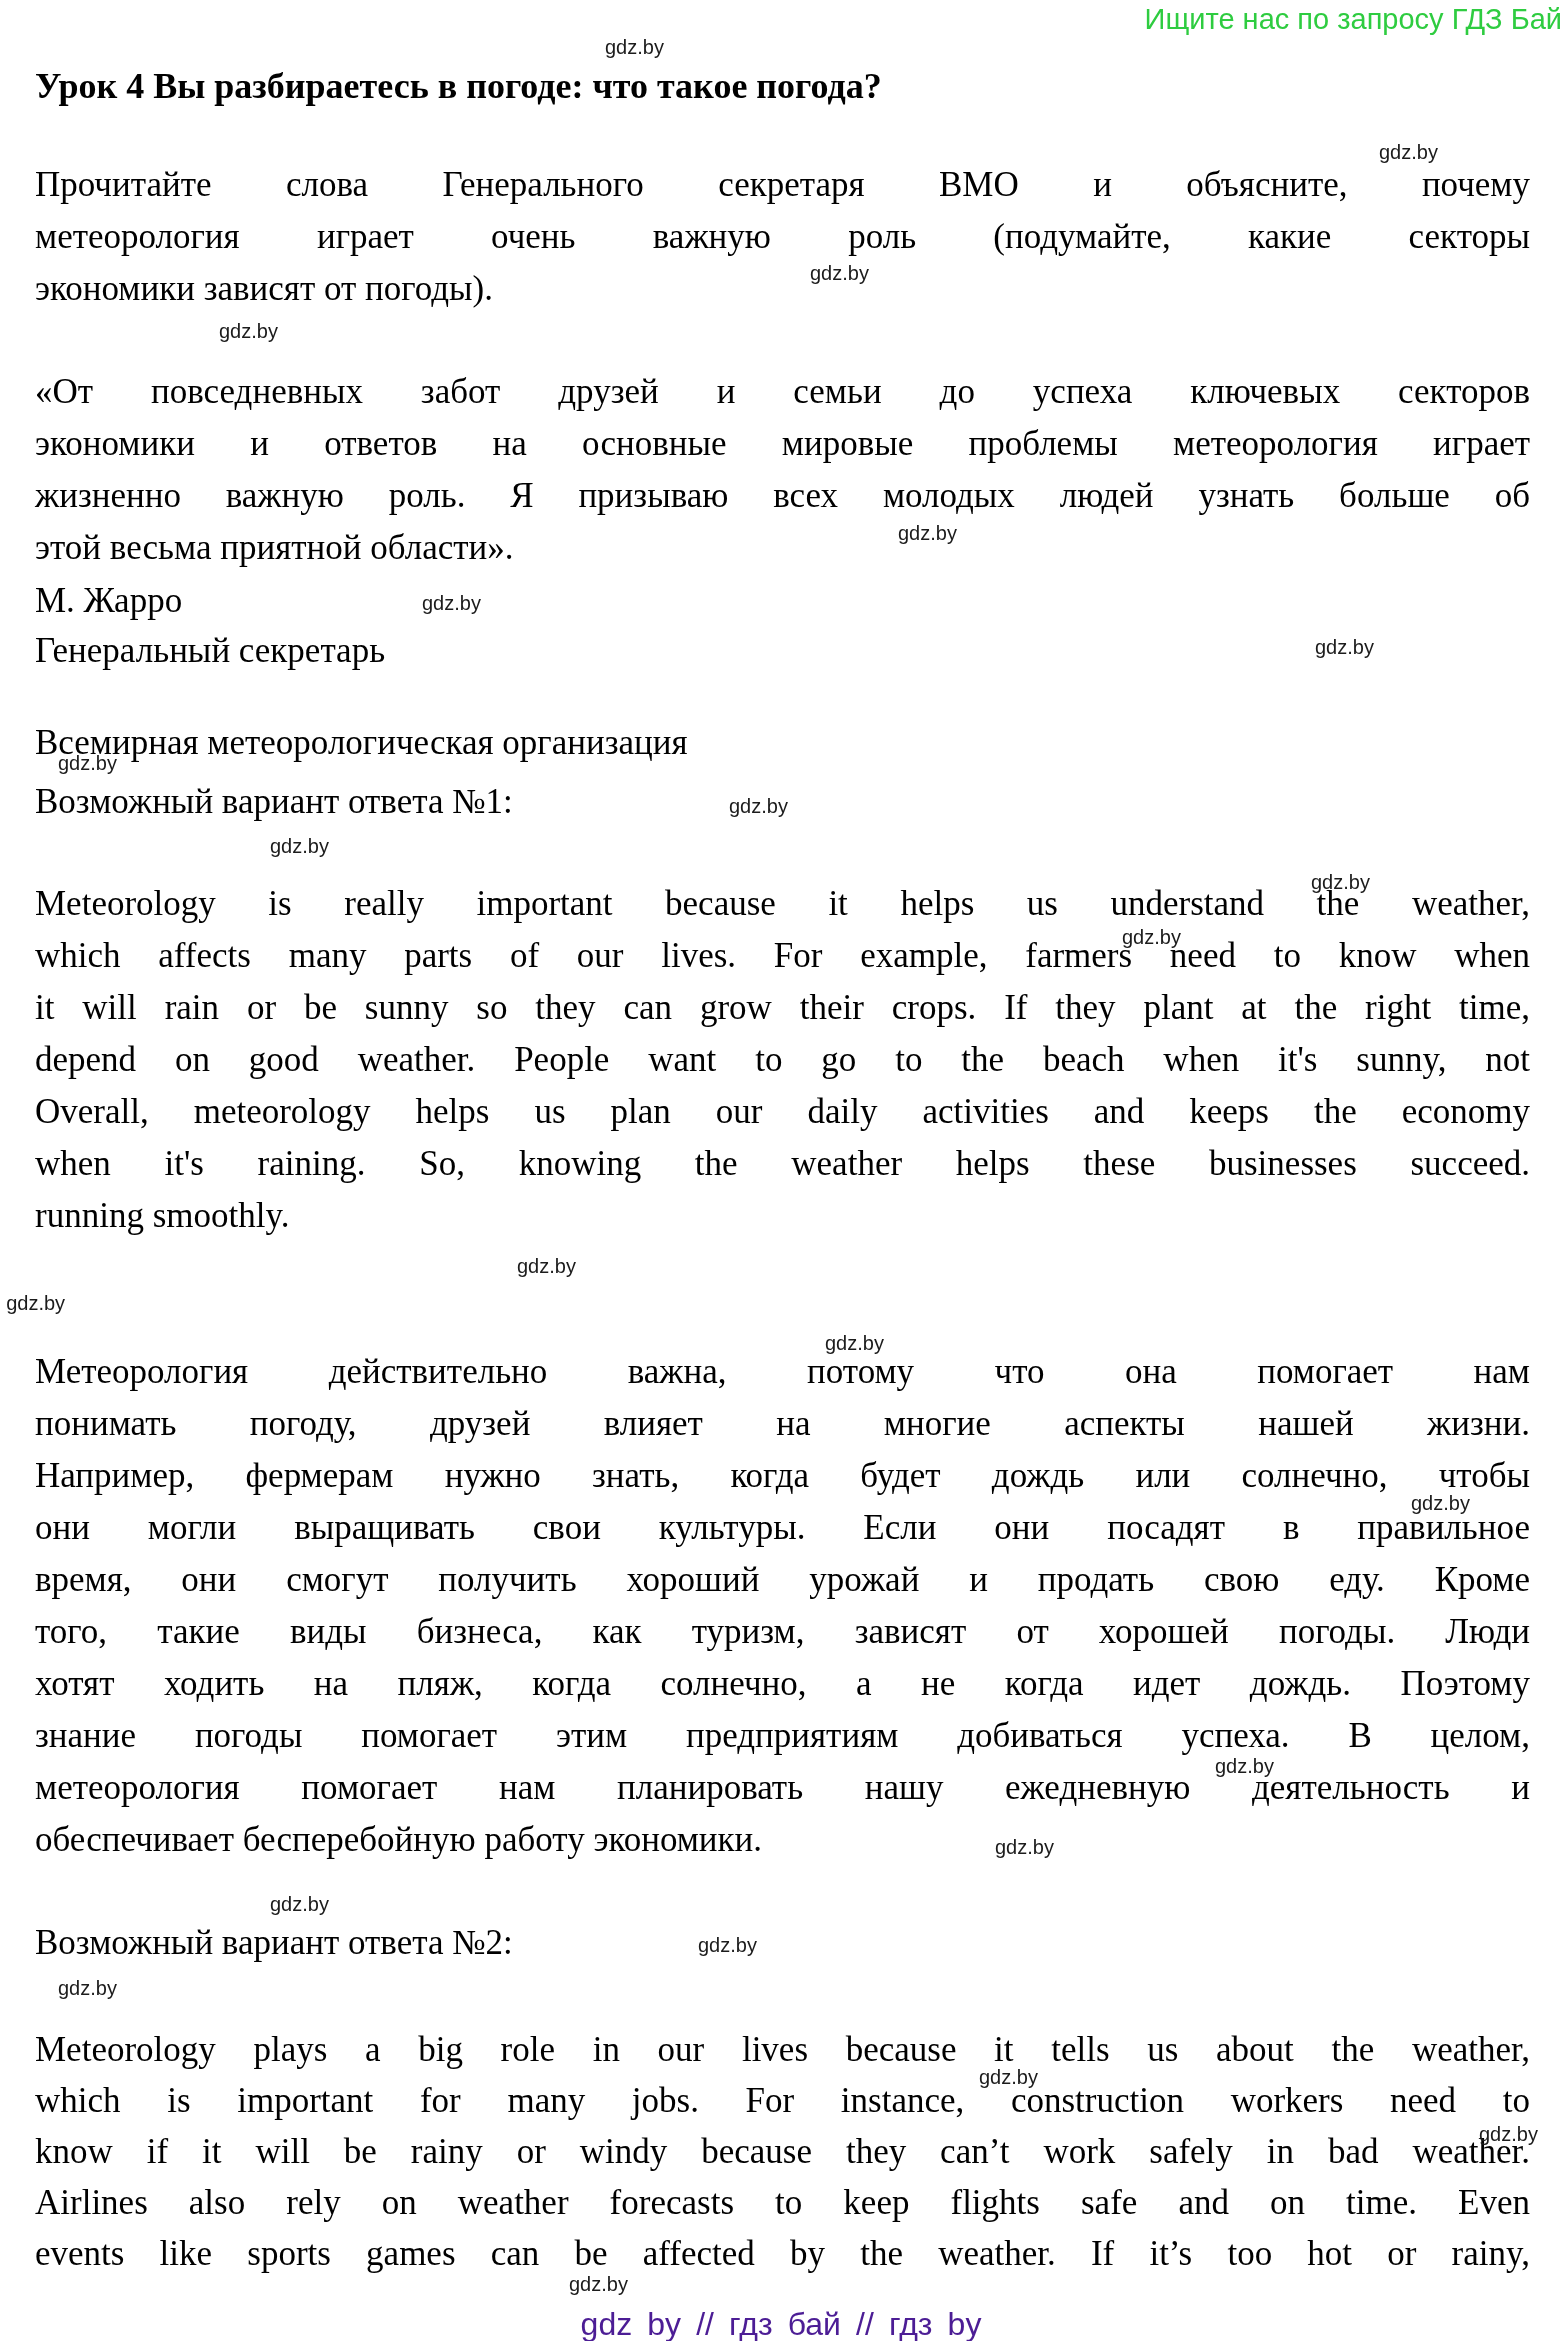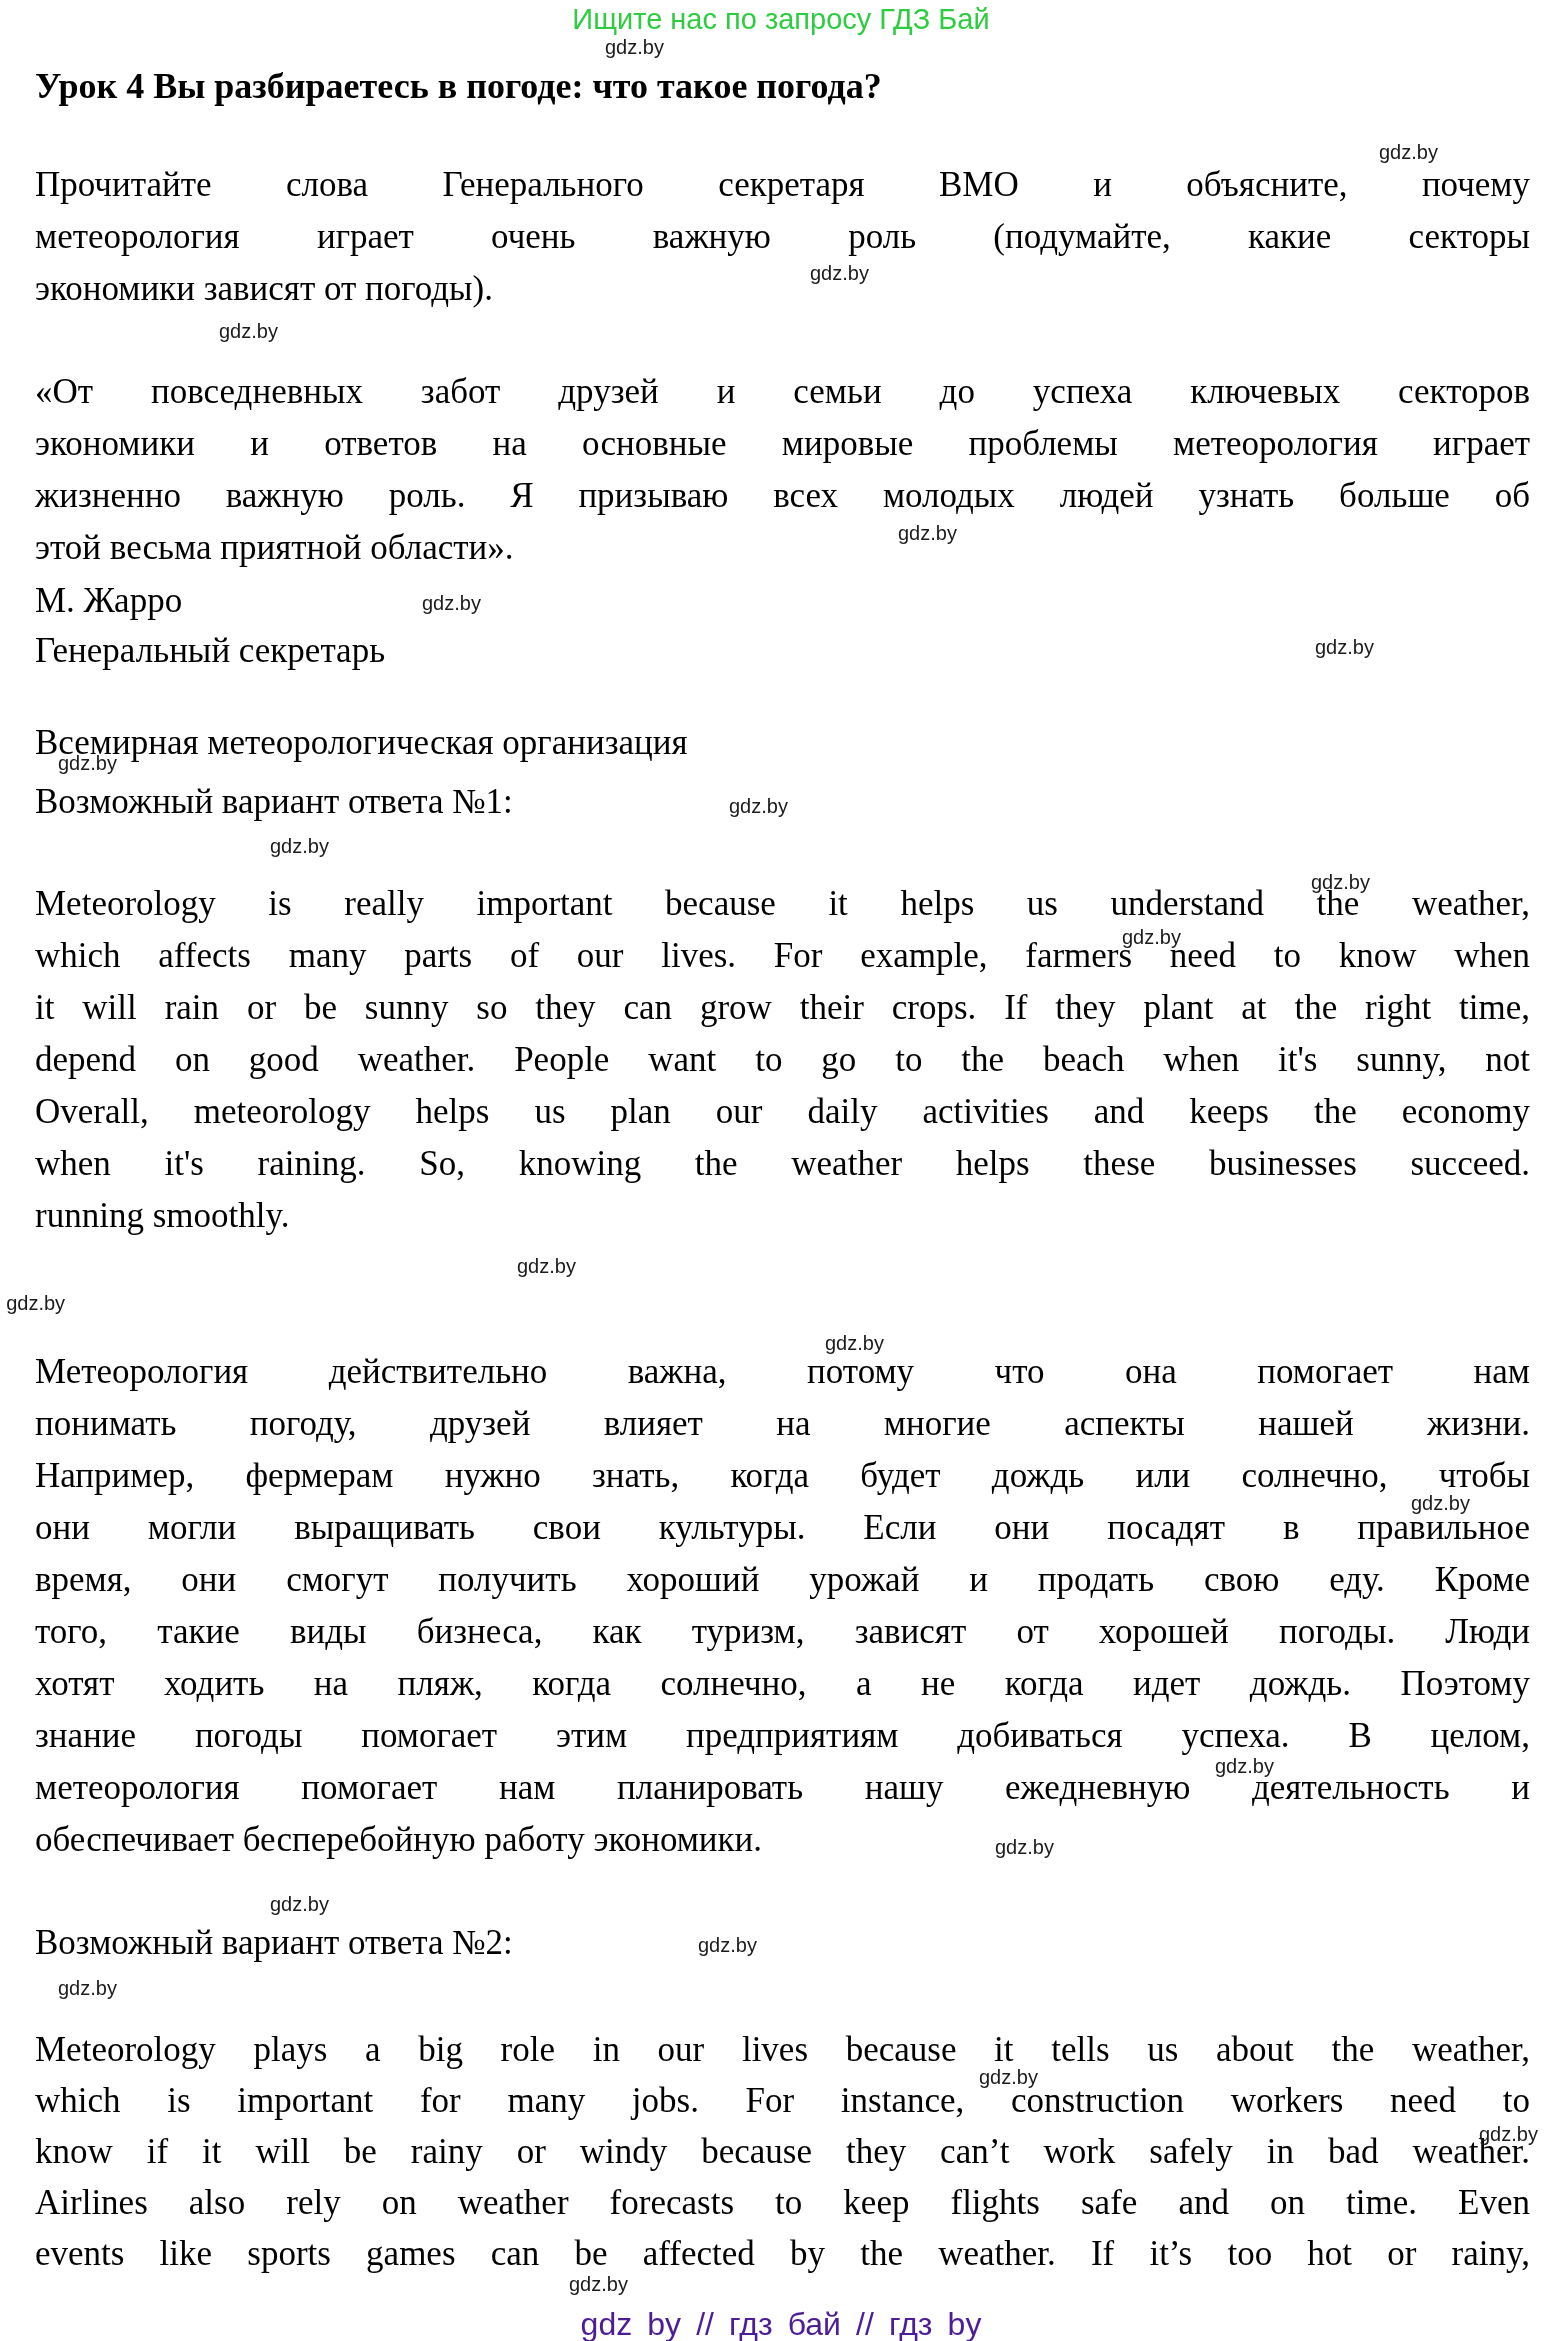--- a/index.html
+++ b/index.html
@@ -9,21 +9,21 @@
     height: 2342px;
     background: #ffffff;
     font-family: "Liberation Serif", serif;
     color: #000000;
     overflow: hidden;
     margin: 0 auto;
   }
   .banner {
     position: absolute;
     top: 3.1px; left: 0; right: 0;
-    text-align: center;
+    text-align: right;
     font-family: "Liberation Sans", sans-serif;
     font-size: 29px;
     line-height: 32px;
   }
   .textblock {
     position: absolute;
     left: 35px;
     right: 32px;
     font-size: 35px;
     line-height: 52px;

